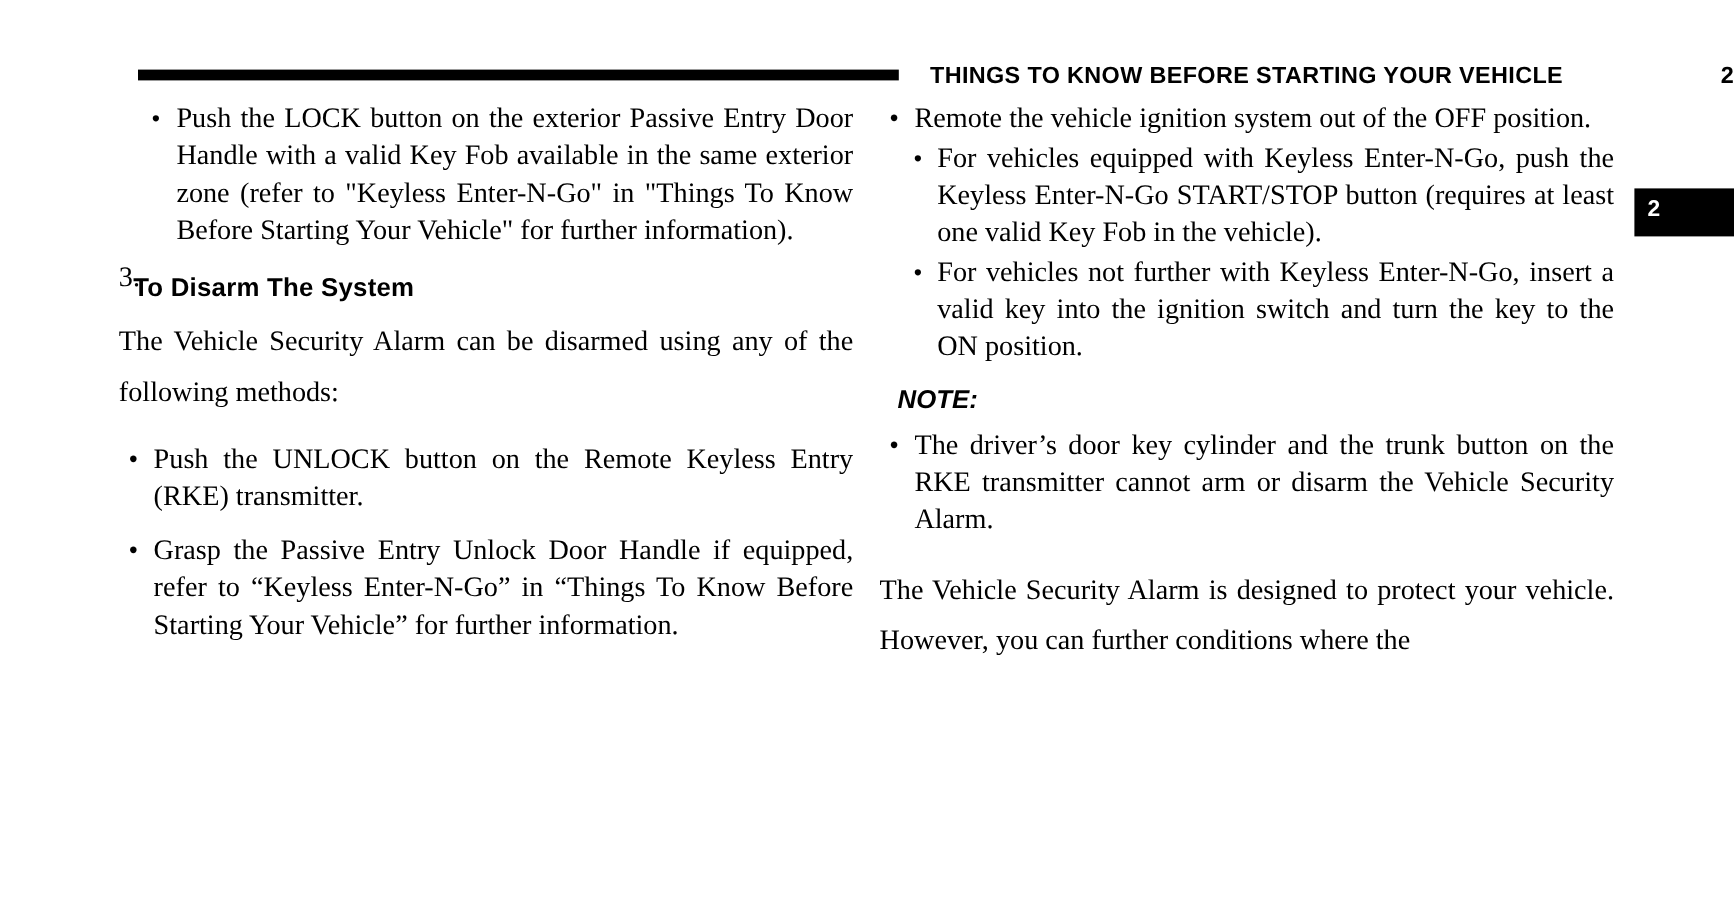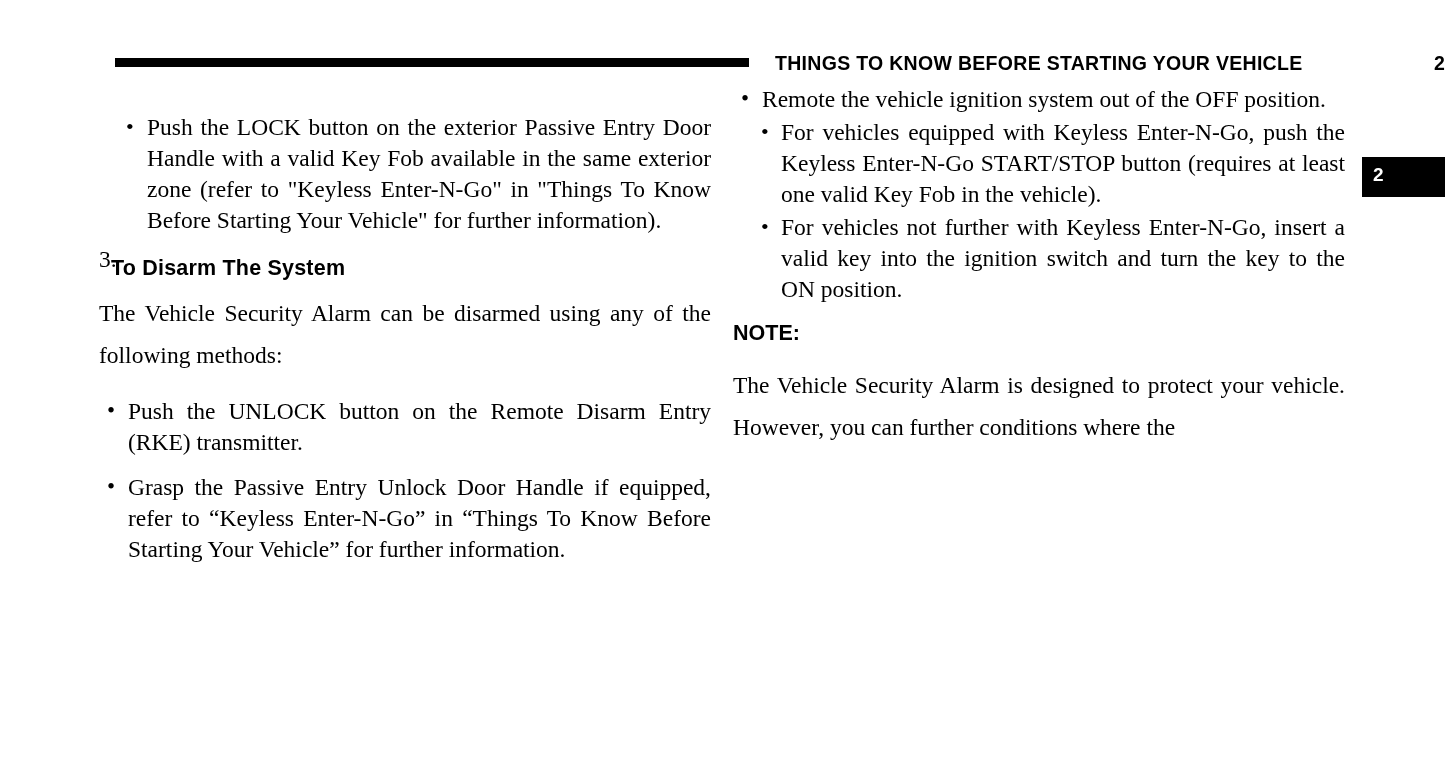--- a/index.html
+++ b/index.html
@@ -130,21 +130,20 @@
   ul.bl.lvl2 > li::before {
     content: "\2022";
     position: absolute;
     left: 28px;
     top: -1px;
     font-size: 22px;
   }
   
   ul.bl.lvlA > li {
     padding-left: 48px;
-    margin-top: 28px;
   }
   ul.bl.lvlA > li::before {
     content: "\2022";
     position: absolute;
     left: 27px;
     top: -1px;
     font-size: 22px;
   }
 
   
@@ -166,21 +165,22 @@
     font-size: 21.5px;
   }
 
   .spacer-8 { height: 8px; }
   .spacer-14 { height: 14px; }
 
   .note-label {
     font-family: "Liberation Sans", sans-serif;
     font-weight: bold;
     font-size: 21.5px;
-    margin: 16px 0 10px 0;
+    margin: 16px 0 10px 15px;
+    font-style: italic;
   }
 
   ul.bl.spaced > li { margin-bottom: 14px; }
 </style>
 </head>
 <body>
 
 <div class="page">
 
   <div class="header">
@@ -203,40 +203,41 @@
       <span class="num">3.</span>
     </div>
 
     <div class="h-sub">To Disarm The System</div>
 
     <p class="para">The Vehicle Security Alarm can be disarmed using any of the following methods:</p>
 
     <div class="spacer-14"></div>
 
     <ul class="bl lvl1 spaced">
-      <li>Push the UNLOCK button on the Remote Disarm Entry (RKE) transmitter.</li>
+      <li>Push the UNLOCK button on the Remote Keyless Entry (RKE) transmitter.</li>
       <li>Grasp the Passive Entry Unlock Door Handle if equipped, refer to “Keyless Enter-N-Go” in “Things To Know Before Starting Your Vehicle” for further information.</li>
     </ul>
 
   </div>
 
   <div class="col col-right">
 
     <ul class="bl lvl1">
       <li>Remote the vehicle ignition system out of the OFF position.</li>
     </ul>
 
     <ul class="bl lvl2">
       <li>For vehicles equipped with Keyless Enter-N-Go, push the Keyless Enter-N-Go START/STOP button (requires at least one valid Key Fob in the vehicle).</li>
       <li>For vehicles not further with Keyless Enter-N-Go, insert a valid key into the ignition switch and turn the key to the ON position.</li>
     </ul>
 
     <div class="note-label">NOTE:</div>
 
     <ul class="bl lvl1 spaced">
+      <li>The driver’s door key cylinder and the trunk button on the RKE transmitter cannot arm or disarm the Vehicle Security Alarm.</li>
     </ul>
 
     <div class="spacer-8"></div>
 
     <p class="para">The Vehicle Security Alarm is designed to protect your vehicle. However, you can further conditions where the</p>
 
   </div>
 
 </div>
 

